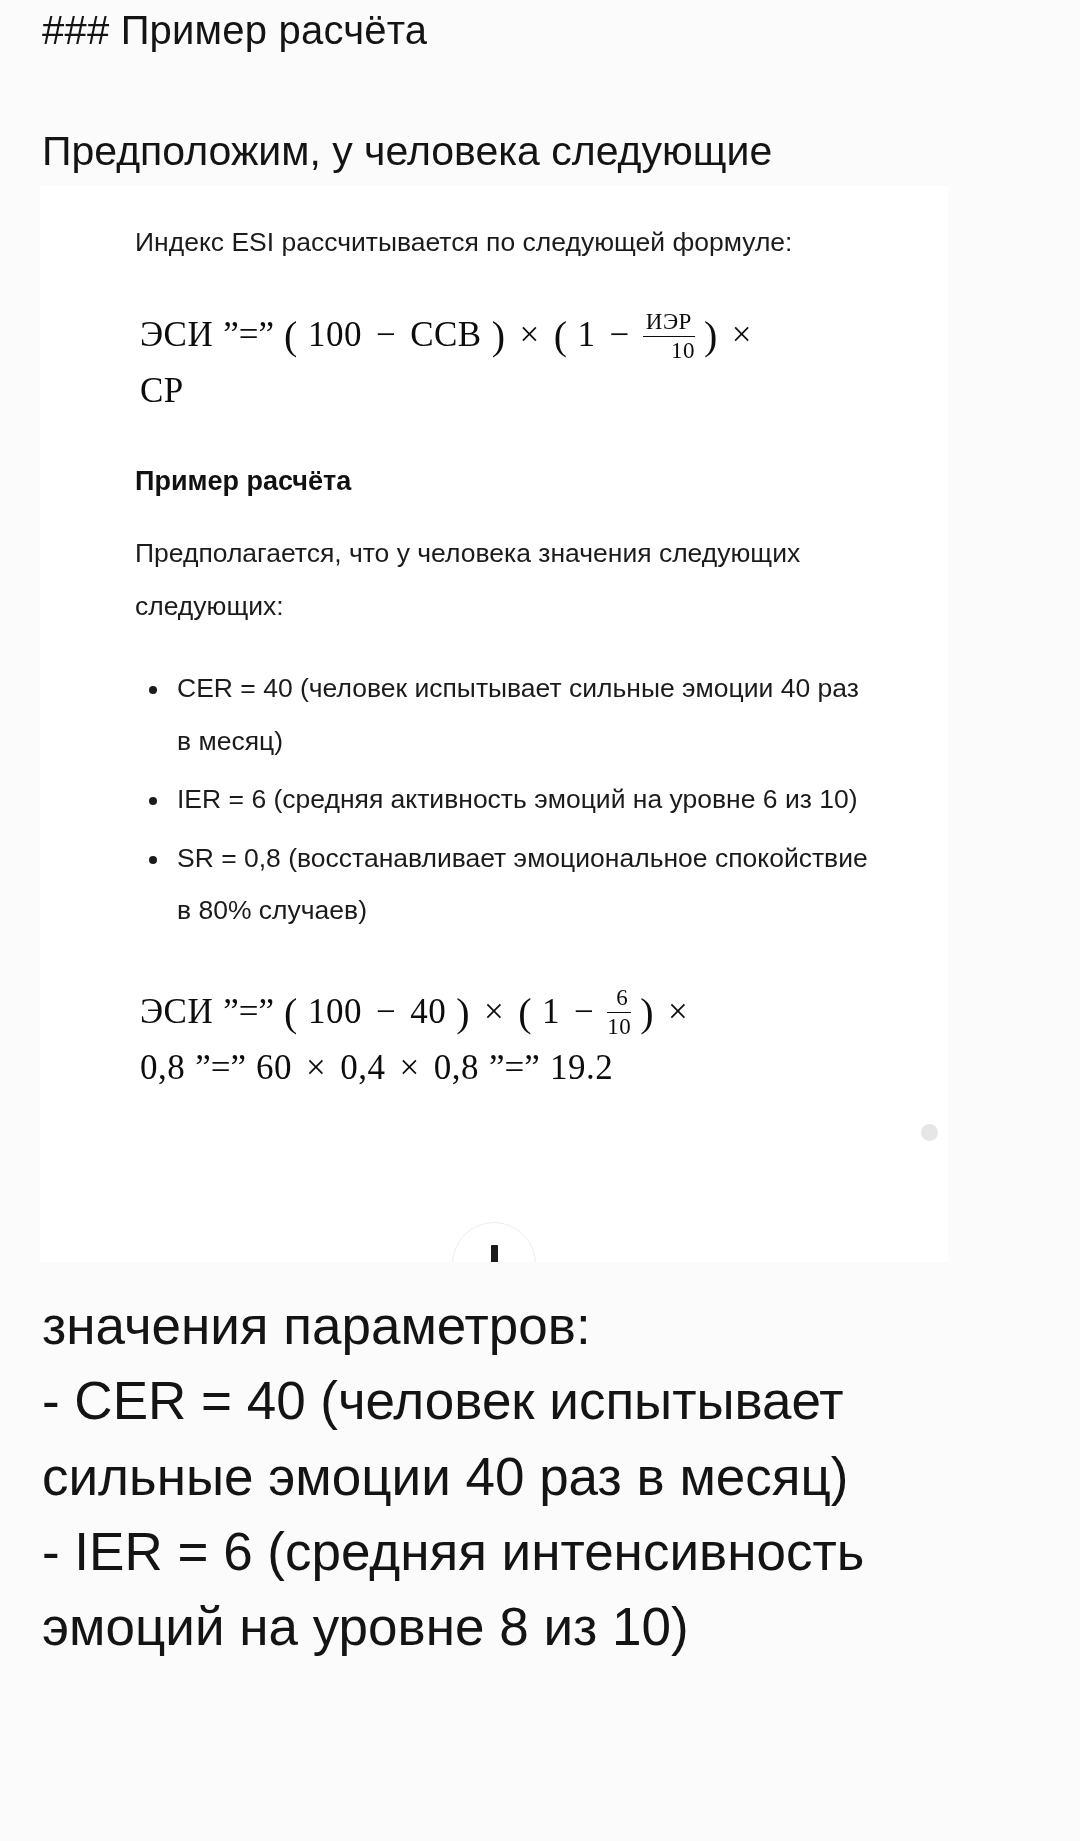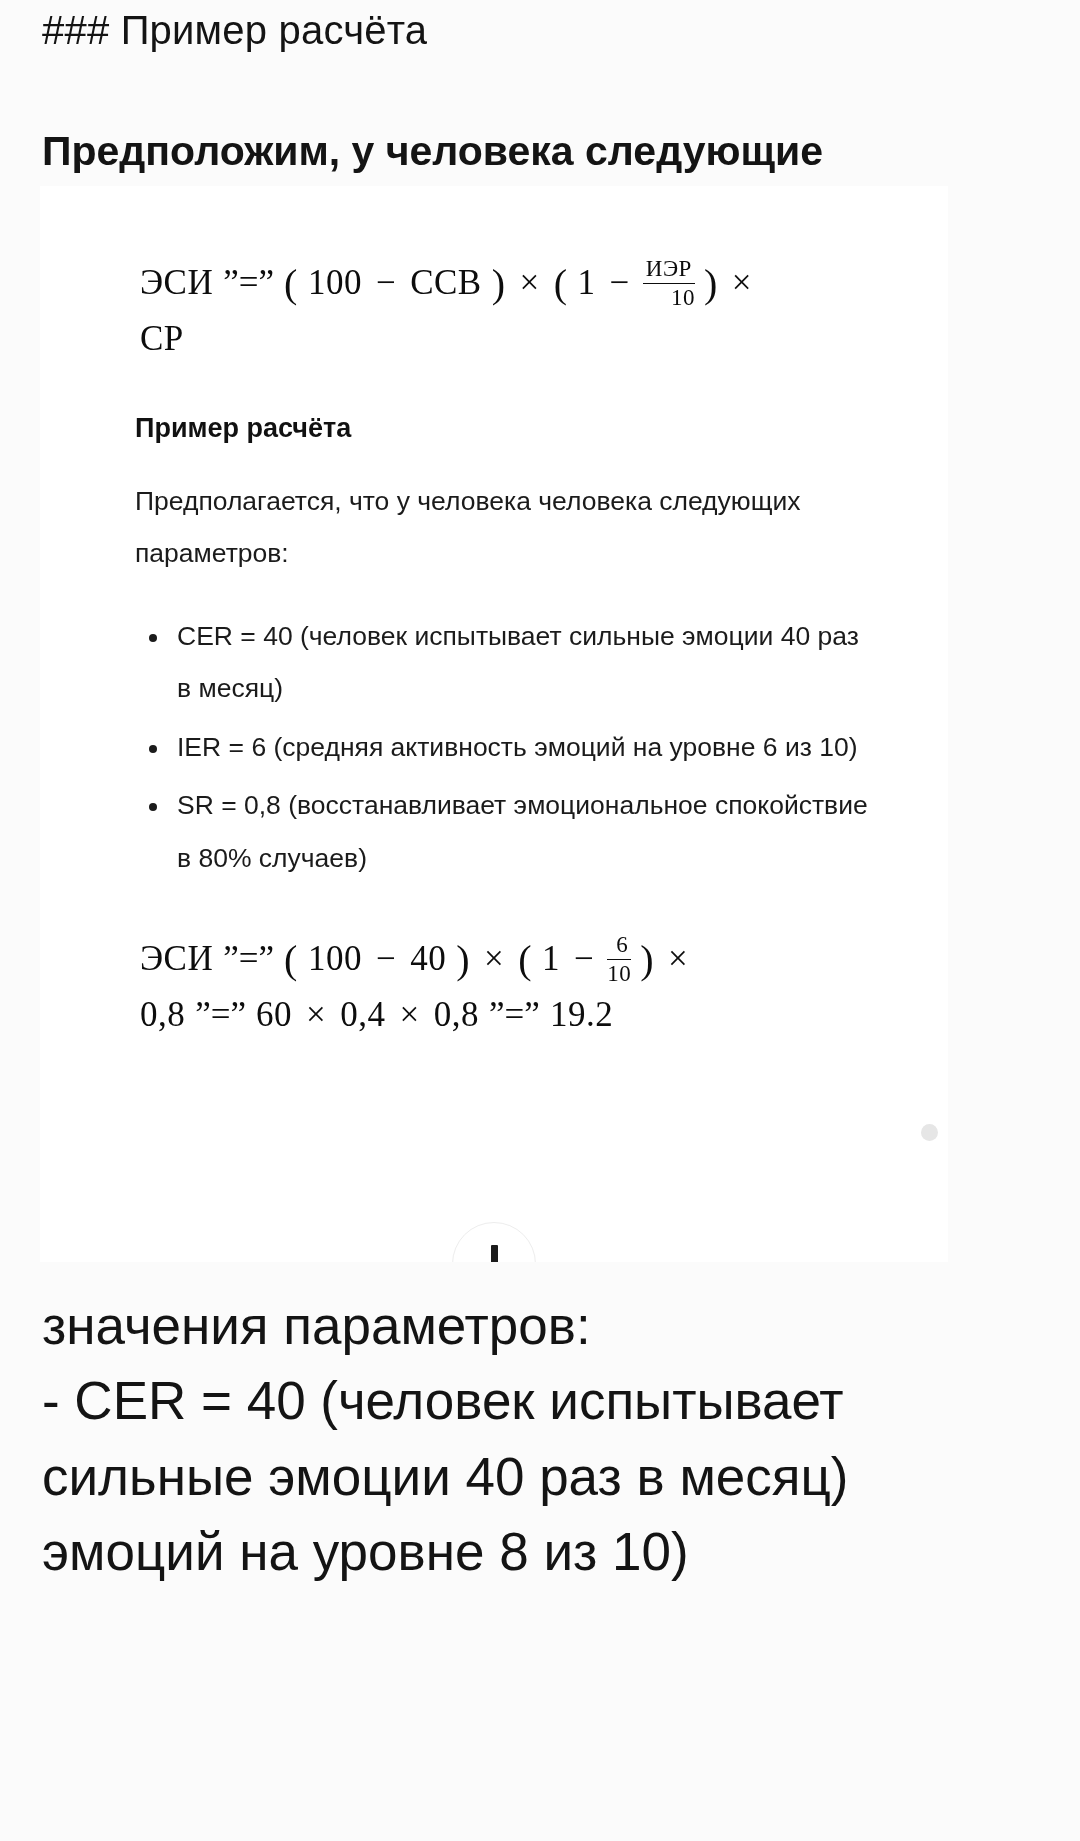--- a/index.html
+++ b/index.html
@@ -32,21 +32,21 @@
     letter-spacing: 0.2px;
     color: #141414;
     white-space: nowrap;
   }
 
   .lead-line {
     position: absolute;
     left: 42px;
     top: 128px;
     font-size: 41px;
-    font-weight: 700;
+    font-weight: 400;
     color: #141414;
     white-space: nowrap;
   }
 
   
   .card {
     position: absolute;
     left: 40px;
     top: 186px;
     width: 908px;
@@ -189,28 +189,29 @@
 
 <div class="page">
 
   <div class="md-heading">### Пример расчёта</div>
 
   <div class="lead-line">Предположим, у человека следующие</div>
 
   <div class="card">
     <div class="card-inner">
 
+      <p class="para">Индекс ESI рассчитывается по следующей формуле:</p>
 
       <div class="math">
         <span class="tok">ЭСИ</span><span class="tok quo">”=”</span><span class="paren">(</span><span class="tok">100</span><span class="op">−</span><span class="tok">ССВ</span><span class="paren">)</span><span class="op">×</span><span class="paren">(</span><span class="tok">1</span><span class="op">−</span><span class="frac"><span class="num">ИЭР</span><span class="den">10</span></span><span class="paren">)</span><span class="op">×</span><br><span class="tok">СР</span>
       </div>
 
       <div class="sub-heading">Пример расчёта</div>
 
-      <p class="para">Предполагается, что у человека человека следующих параметров:</p>
+      <p class="para">Предполагается, что у человека значения следующих следующих:</p>
 
       <ul>
         <li>
           <span class="dot"></span>
           <span>CER = 40 (человек испытывает сильные эмоции 40 раз в месяц)</span>
         </li>
         <li>
           <span class="dot"></span>
           <span>IER = 6 (средняя активность эмоций на уровне 6 из 10)</span>
         </li>
@@ -233,16 +234,17 @@
 
     <div class="card-fab">
       <span class="bar"></span>
     </div>
   </div>
 
   <div class="bottom-text">
     <div>значения параметров:</div>
     <div>- CER = 40 (человек испытывает</div>
     <div>сильные эмоции 40 раз в месяц)</div>
+    <div>- IER = 6 (средняя интенсивность</div>
     <div>эмоций на уровне 8 из 10)</div>
   </div>
 
 </div>
 
 </body></html>

